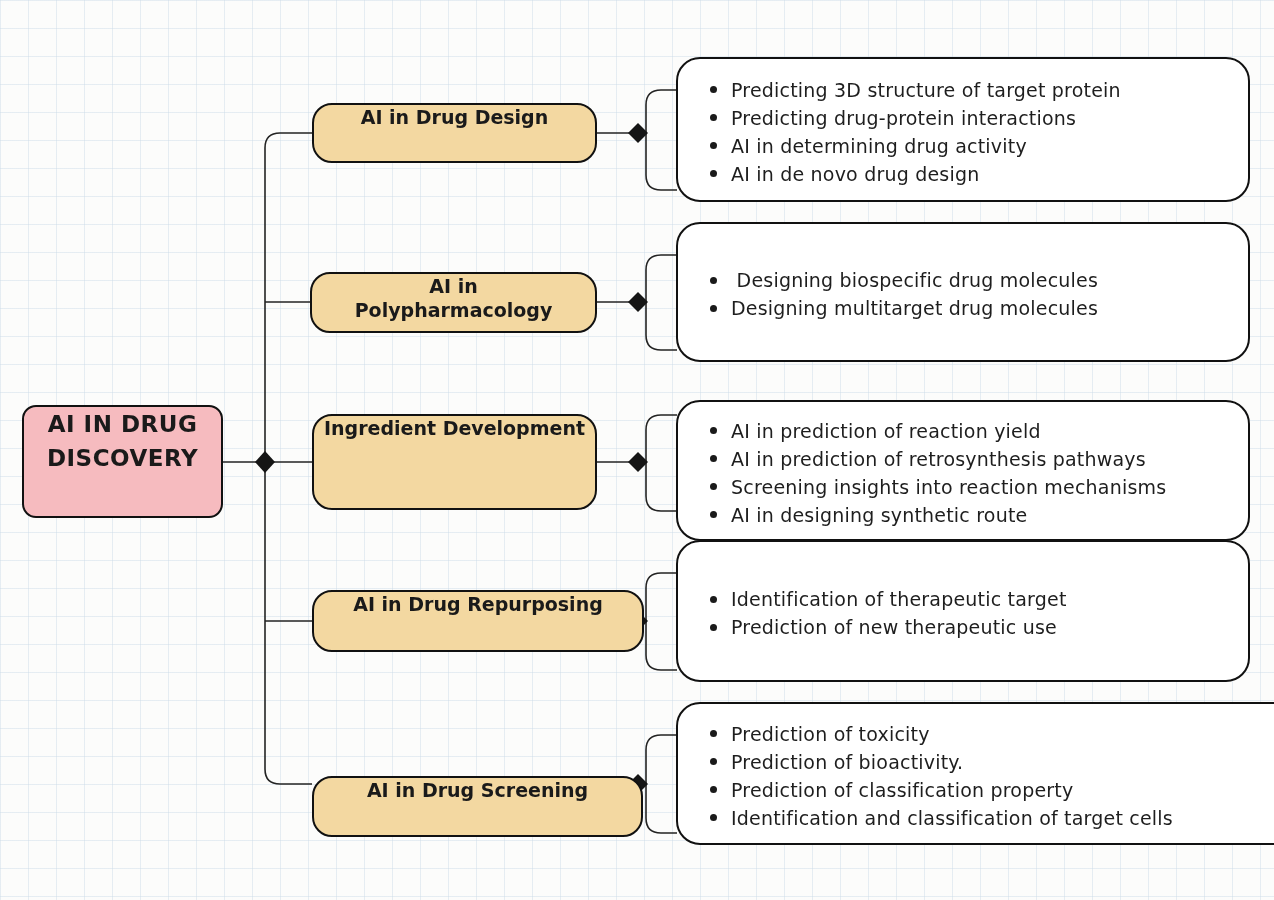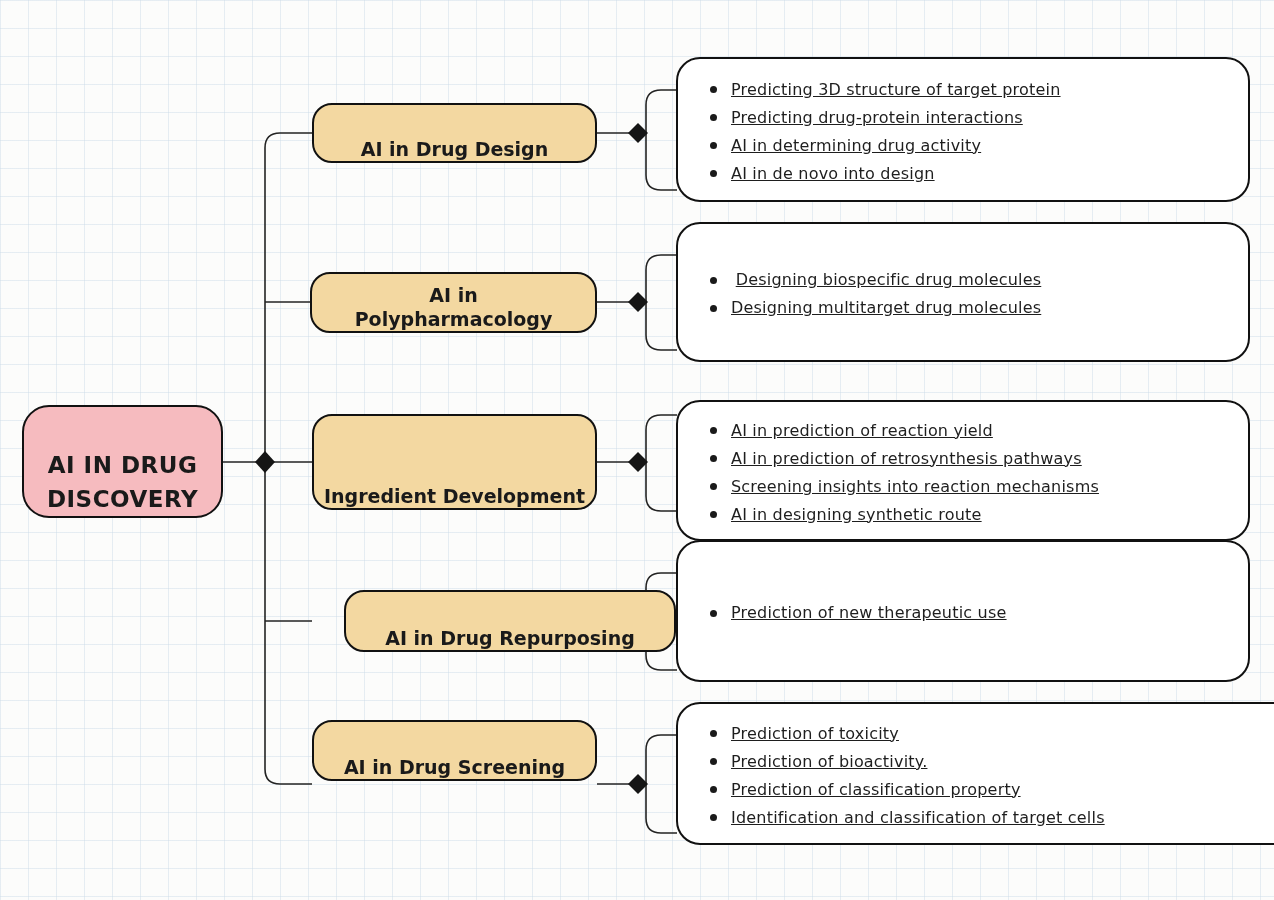--- a/index.html
+++ b/index.html
@@ -14,55 +14,55 @@
     font-family:"DejaVu Sans","Liberation Sans",sans-serif;
     color:#1A1A1A;
     overflow:hidden;
   }
   svg.wires{position:absolute;left:0;top:0;z-index:0;}
   .wire{fill:none;stroke:#232323;stroke-width:1.6px;}
   .diamond{fill:#151515;stroke:none;}
 
   .node{
     position:absolute;z-index:1;
-    display:flex;align-items:flex-end;justify-content:center;
+    display:flex;align-items:flex-start;justify-content:center;
     text-align:center;
     border:2.5px solid #111;
     box-sizing:border-box;
   }
   .root{
     left:22px;top:405px;width:201px;height:113px;
-    background:#F6BBBF;border-radius:27px;
+    background:#F6BBBF;border-radius:14px;
     font-size:23px;font-weight:700;letter-spacing:.5px;line-height:34px;
   }
   .branch{
     background:#F3D8A1;border-radius:20px;
     font-size:19px;font-weight:700;line-height:24px;
   }
   .n1{left:312px;top:103px;width:285px;height:60px;}
   .n2{left:310px;top:272px;width:287px;height:61px;}
   .n3{left:312px;top:414px;width:285px;height:96px;}
-  .n4{left:312px;top:590px;width:332px;height:62px;margin-left:32px;}
-  .n5{left:312px;top:720px;width:285px;height:61px;}
+  .n4{left:312px;top:590px;width:332px;height:62px;}
+  .n5{left:312px;top:776px;width:331px;height:61px;}
 
   .box{
     position:absolute;z-index:1;
     background:#FFFFFF;border:2.5px solid #111;border-radius:24px;
     box-sizing:border-box;
     display:flex;align-items:center;
   }
   .b1{left:676px;top:57px;width:574px;height:145px;}
   .b2{left:676px;top:222px;width:574px;height:140px;text-align:right;}
   .b3{left:676px;top:400px;width:574px;height:141px;}
   .b4{left:676px;top:540px;width:574px;height:142px;}
   .b5{left:676px;top:702px;width:678px;height:143px;}
 
   .bullets{
     list-style:none;margin:0;padding:4px 10px 0 30px;
-    font-size:16px;line-height:28px;letter-spacing:.2px;color:#1E1E1E;text-decoration:underline;
+    font-size:19px;line-height:28px;letter-spacing:.2px;color:#1E1E1E;
   }
   .bullets li{position:relative;padding-left:23px;white-space:nowrap;}
   .bullets li::before{
     content:"";position:absolute;left:2px;top:10.5px;
     width:7px;height:7px;border-radius:50%;background:#1A1A1A;
   }
 </style>
 </head>
 <body>
 
@@ -131,39 +131,40 @@
     <div>
         <div>AI in Drug Screening</div>
       </div>
   </div>
 
   <div class="box b1">
     <ul class="bullets">
         <li>Predicting 3D structure of target protein</li>
         <li>Predicting drug-protein interactions</li>
         <li>AI in determining drug activity</li>
-        <li>AI in de novo into design</li>
+        <li>AI in de novo drug design</li>
       </ul>
   </div>
   <div class="box b2">
     <ul class="bullets">
         <li>Designing biospecific drug molecules</li>
         <li>Designing multitarget drug molecules</li>
       </ul>
   </div>
   <div class="box b3">
     <ul class="bullets">
         <li>AI in prediction of reaction yield</li>
         <li>AI in prediction of retrosynthesis pathways</li>
         <li>Screening insights into reaction mechanisms</li>
         <li>AI in designing synthetic route</li>
       </ul>
   </div>
   <div class="box b4">
     <ul class="bullets">
+        <li>Identification of therapeutic target</li>
         <li>Prediction of new therapeutic use</li>
       </ul>
   </div>
   <div class="box b5">
     <ul class="bullets">
         <li>Prediction of toxicity</li>
         <li>Prediction of bioactivity.</li>
         <li>Prediction of classification property</li>
         <li>Identification and classification of target cells</li>
       </ul>

